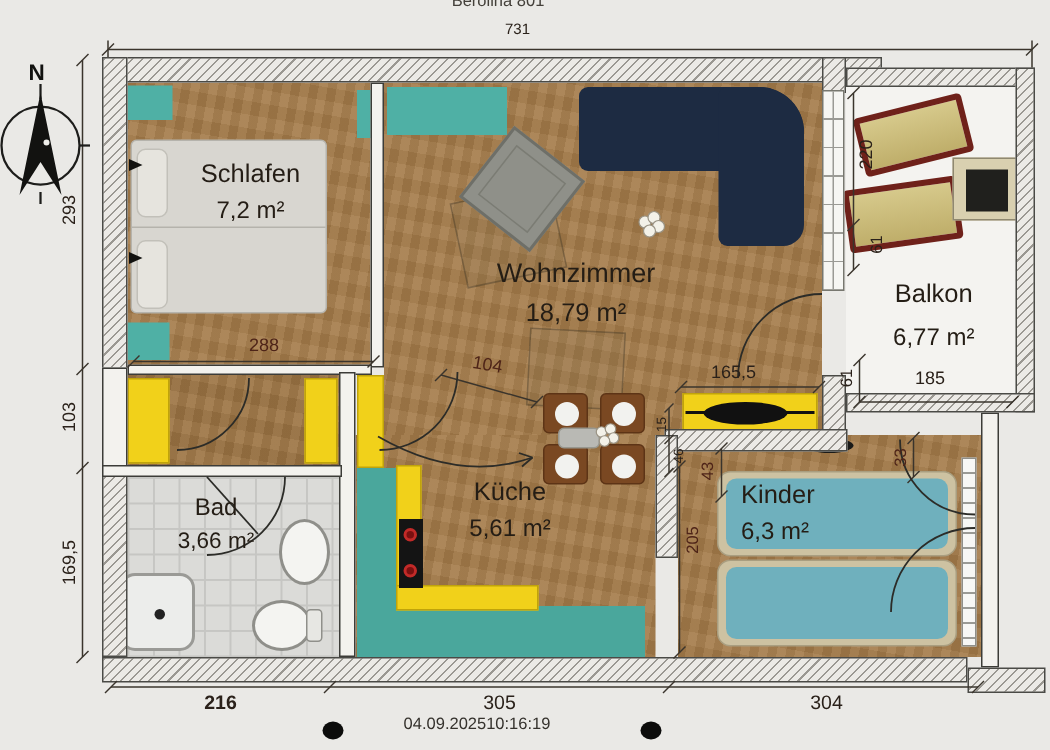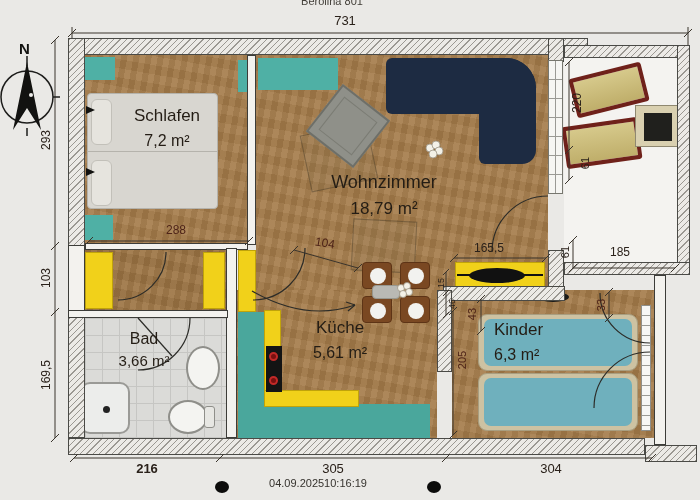--- a/index.html
+++ b/index.html
@@ -237,34 +237,38 @@
   </svg>
 
   <div class="roomlabel" style="left:102px;top:106px;width:130px;">
     <div class="rname">Schlafen</div>
     <div class="rarea">7,2 m²</div>
   </div>
   <div class="roomlabel" style="left:304px;top:172px;width:160px;">
     <div class="rname" style="font-size:18px;">Wohnzimmer</div>
     <div class="rarea" style="font-size:17px;">18,79 m²</div>
   </div>
+  <div class="roomlabel" style="left:570px;top:186px;width:105px;">
+    <div class="rname">Balkon</div>
+    <div class="rarea" style="margin-top:12px;">6,77 m²</div>
+  </div>
   <div class="roomlabel" style="left:104px;top:330px;width:80px;">
     <div class="rname" style="font-size:16px;">Bad</div>
     <div class="rarea" style="font-size:15px;margin-top:5px;">3,66 m²</div>
   </div>
   <div class="roomlabel" style="left:285px;top:318px;width:110px;">
     <div class="rname">Küche</div>
     <div class="rarea">5,61 m²</div>
   </div>
   <div class="roomlabel" style="left:482px;top:320px;width:100px;text-align:left;padding-left:12px;">
     <div class="rname">Kinder</div>
     <div class="rarea">6,3 m²</div>
   </div>
 
-  <div class="dim" style="left:345px;top:20px;font-size:13px;">731</div>
+  <div class="dim" style="left:345px;top:20px;font-size:10px;">731</div>
   <div class="dimv" style="left:46px;top:140px;">293</div>
   <div class="dimv" style="left:46px;top:278px;">103</div>
   <div class="dimv" style="left:46px;top:375px;">169,5</div>
   <div class="dim maroon" style="left:176px;top:230px;">288</div>
   <div class="dim maroon" style="left:325px;top:243px;transform:translate(-50%,-50%) rotate(10deg);">104</div>
   <div class="dim" style="left:489px;top:248px;">165,5</div>
   <div class="dimv" style="left:577px;top:103px;z-index:34;">220</div>
   <div class="dimv" style="left:585px;top:163px;font-size:11px;z-index:34;">61</div>
   <div class="dimv" style="left:565px;top:252px;font-size:11px;">61</div>
   <div class="dim" style="left:620px;top:252px;">185</div>

